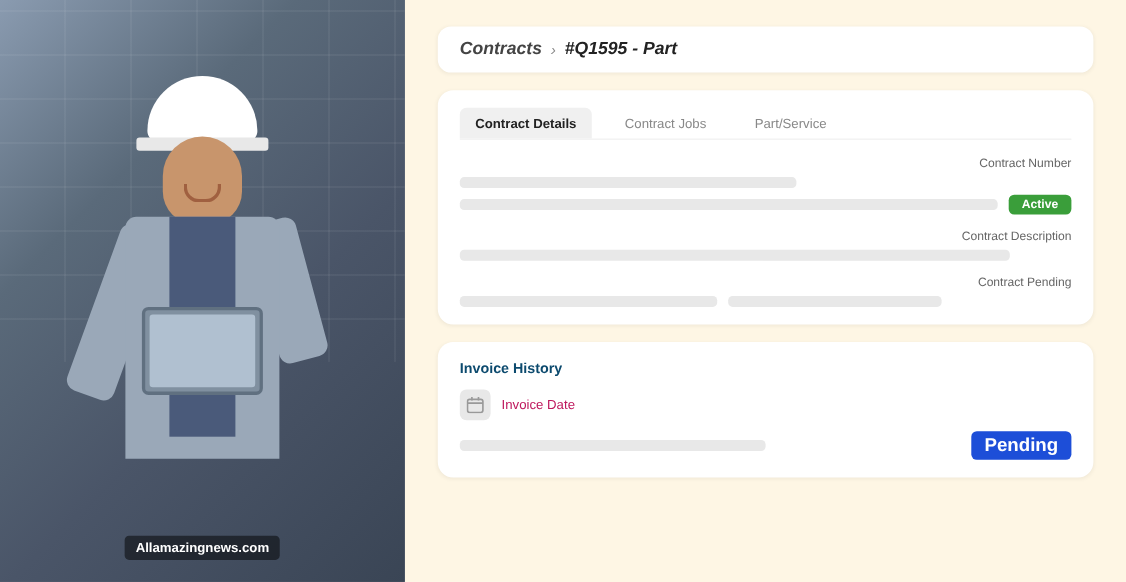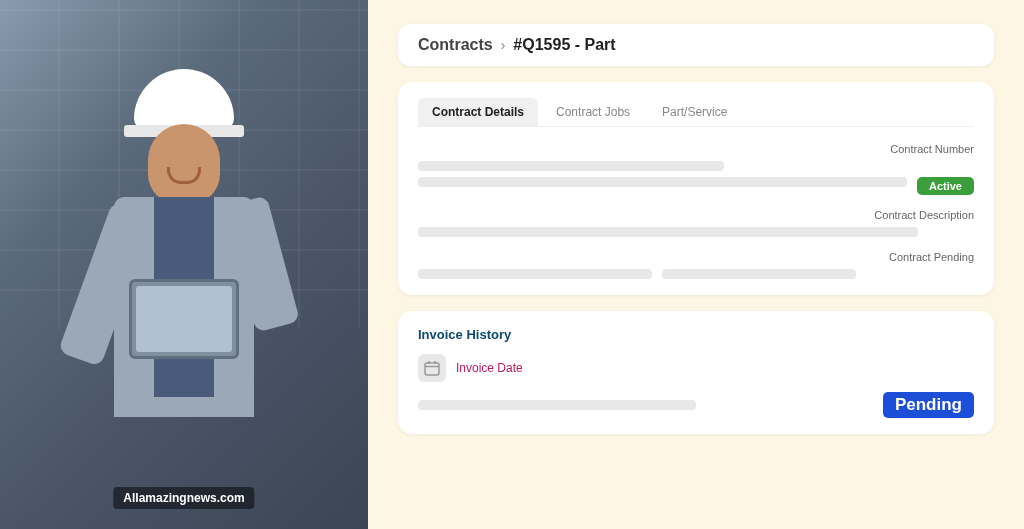--- a/index.html
+++ b/index.html
@@ -208,20 +208,21 @@
 
     
     .breadcrumb {
       display: flex;
       align-items: center;
       gap: 8px;
       background: #fff;
       border-radius: 12px;
       padding: 12px 20px;
       box-shadow: 0 1px 4px rgba(0,0,0,0.06);
+      font-style: italic;
     }
 
     .breadcrumb-contracts {
       font-size: 16px;
       font-weight: 600;
       color: #444;
     }
 
     .breadcrumb-chevron {
       color: #888;
@@ -238,21 +239,21 @@
     .contract-card {
       background: #fff;
       border-radius: 14px;
       padding: 16px 20px;
       box-shadow: 0 1px 4px rgba(0,0,0,0.06);
     }
 
     
     .tabs {
       display: flex;
-      gap: 4px;
+      gap: 16px;
       margin-bottom: 16px;
       border-bottom: 1px solid #eee;
       padding-bottom: 0;
     }
 
     .tab {
       padding: 7px 14px;
       font-size: 12px;
       font-weight: 500;
       color: #888;
@@ -286,20 +287,21 @@
       border-radius: 4px;
       margin-bottom: 6px;
     }
 
     .skeleton-line.short { width: 55%; }
     .skeleton-line.medium { width: 75%; }
     .skeleton-line.long { width: 90%; }
 
     .skeleton-row {
       display: flex;
+      align-items: center;
       gap: 10px;
       margin-top: 4px;
     }
 
     .skeleton-row .skeleton-line {
       margin-bottom: 0;
     }
 
     .badge-active {
       background: #3a9e3a;

